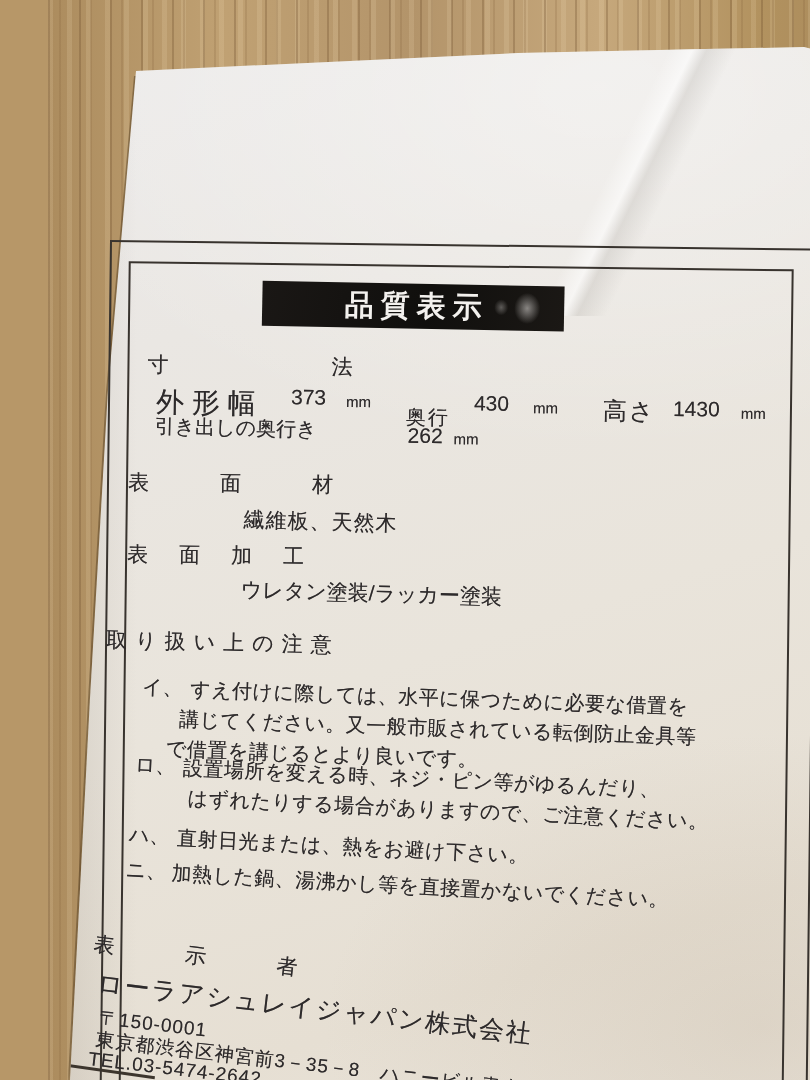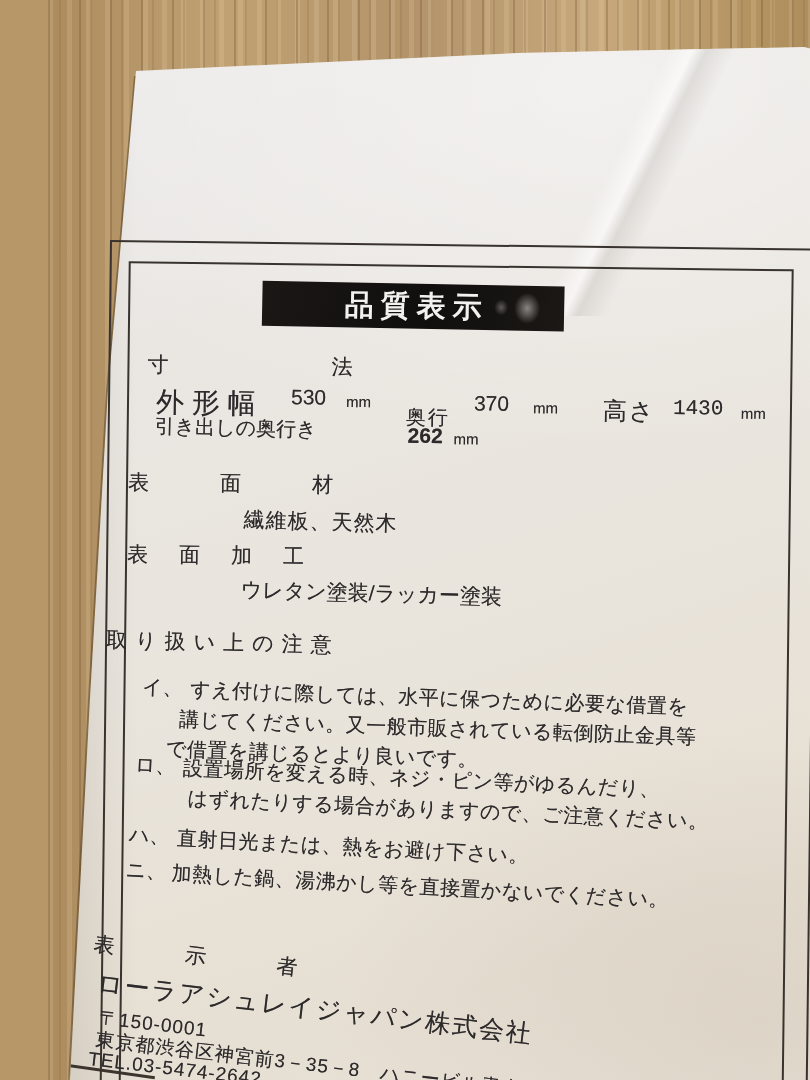--- a/index.html
+++ b/index.html
@@ -54,24 +54,24 @@
 
   .sec-h{font-size:21px;letter-spacing:2px;}
   [data-name="dimensions-header"]{left:101px;top:350px;}
   [data-name="dims-width-label"]{left:110px;top:383px;font-size:28px;}
   [data-name="dims-width-value"]{left:245px;top:383px;font-size:21px;}
   [data-name="dims-width-unit"]{left:300px;top:390px;font-size:15px;}
   [data-name="dims-depth-label"]{left:360px;top:400px;font-size:20px;letter-spacing:2px;}
   [data-name="dims-depth-value"]{left:428px;top:387px;font-size:21px;}
   [data-name="dims-depth-unit"]{left:487px;top:394px;font-size:15px;}
   [data-name="dims-height-label"]{left:557px;top:389px;font-size:24px;letter-spacing:2px;}
-  [data-name="dims-height-value"]{left:627px;top:390px;font-size:21px;font-family:Liberation Mono, monospace;}
+  [data-name="dims-height-value"]{left:627px;top:390px;font-size:21px;}
   [data-name="dims-height-unit"]{left:695px;top:397px;font-size:15px;}
   [data-name="dims-drawer-label"]{left:109px;top:413px;font-size:20px;transform:rotate(.5deg);}
-  [data-name="dims-drawer-value"]{left:362px;top:420px;font-size:21px;font-weight:bold;}
+  [data-name="dims-drawer-value"]{left:362px;top:420px;font-size:21px;}
   [data-name="dims-drawer-unit"]{left:408px;top:426px;font-size:15px;}
 
   [data-name="surface-material-header"]{left:83px;top:468px;}
   [data-name="surface-material-value"]{left:199px;top:505px;font-size:21px;letter-spacing:1px;transform:rotate(.8deg);}
   [data-name="surface-finish-header"]{left:83px;top:540px;letter-spacing:5px;}
   [data-name="surface-finish-value"]{left:197px;top:576px;font-size:21px;transform:rotate(.9deg);}
 
   [data-name="handling-header"]{left:63px;top:627px;font-size:21px;letter-spacing:8px;transform:rotate(.6deg);}
   .note{width:640px;}
   .note .marker{left:0;top:1px;font-size:20px;}
@@ -114,24 +114,24 @@
   <div class="content" data-name="label-content">
 
     <div class="banner" data-name="title-banner">
       <span class="title" data-name="label-title">品質表示</span>
       <span class="stain" data-name="banner-stain"></span>
       <span class="stain2" data-name="banner-stain-small"></span>
     </div>
 
     <div class="sec-h" data-name="dimensions-header">寸　　　　　　　法</div>
     <span data-name="dims-width-label">外 形 幅</span>
-    <span data-name="dims-width-value">530</span>
+    <span data-name="dims-width-value">373</span>
     <span data-name="dims-width-unit">mm</span>
     <span data-name="dims-depth-label">奥行</span>
-    <span data-name="dims-depth-value">370</span>
+    <span data-name="dims-depth-value">430</span>
     <span data-name="dims-depth-unit">mm</span>
     <span data-name="dims-height-label">高さ</span>
     <span data-name="dims-height-value">1430</span>
     <span data-name="dims-height-unit">mm</span>
     <span data-name="dims-drawer-label">引き出しの奥行き</span>
     <span data-name="dims-drawer-value">262</span>
     <span data-name="dims-drawer-unit">mm</span>
 
     <div class="sec-h" data-name="surface-material-header">表　　　面　　　材</div>
     <div data-name="surface-material-value">繊維板、天然木</div>

